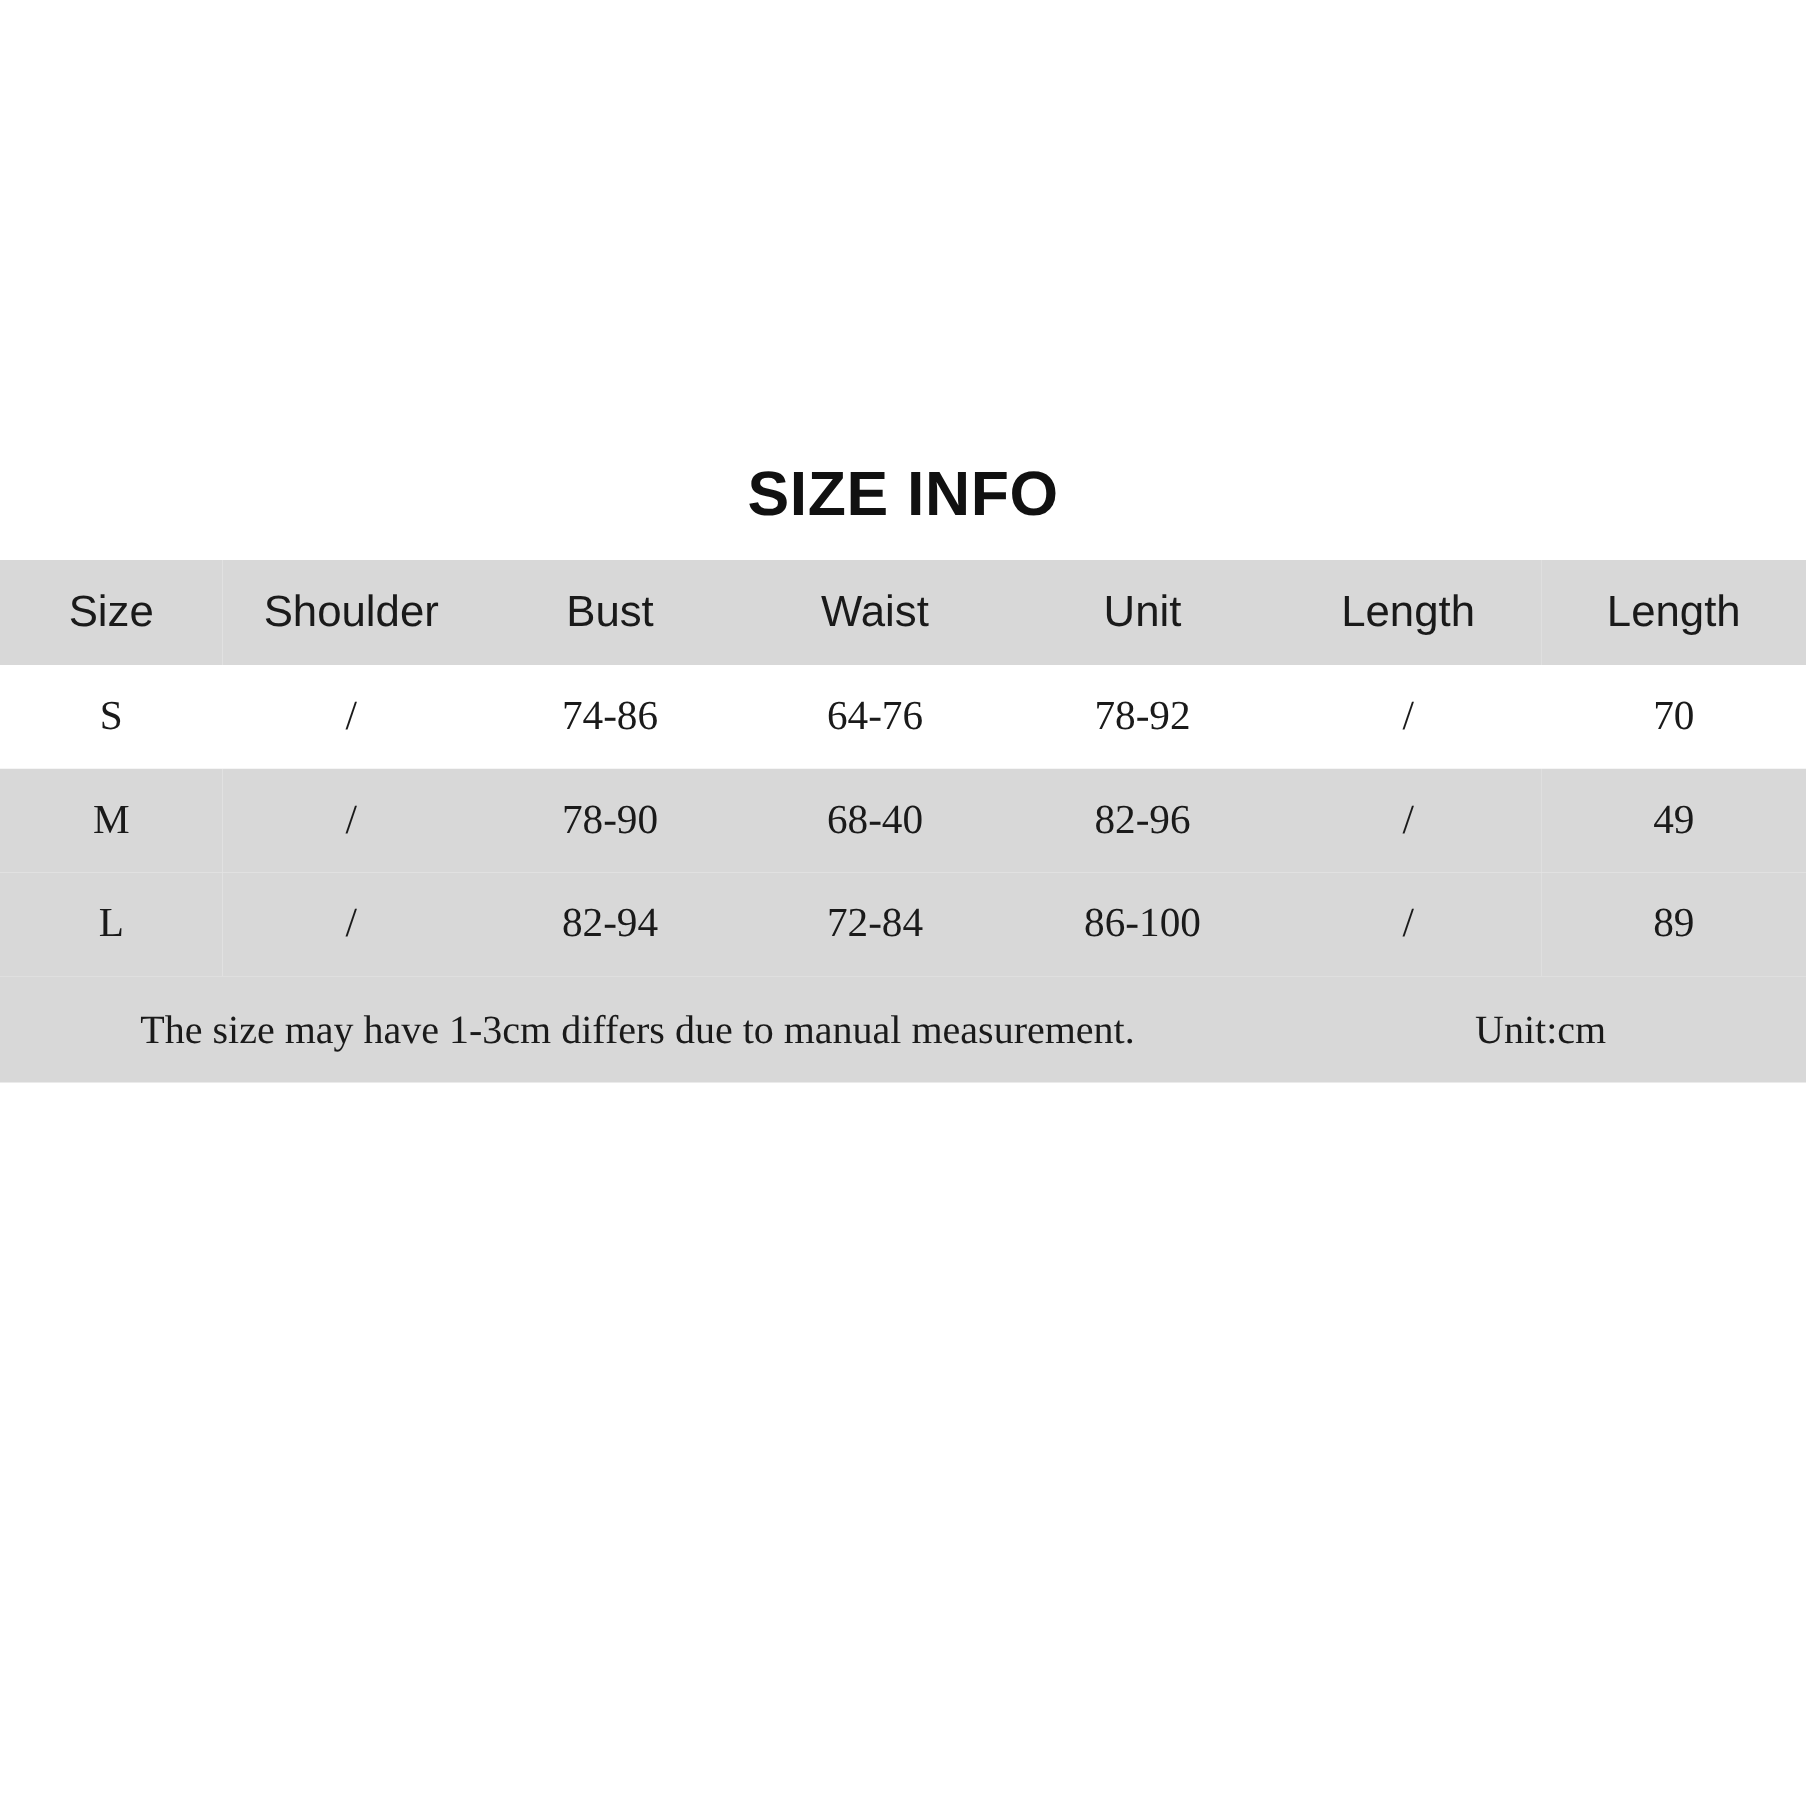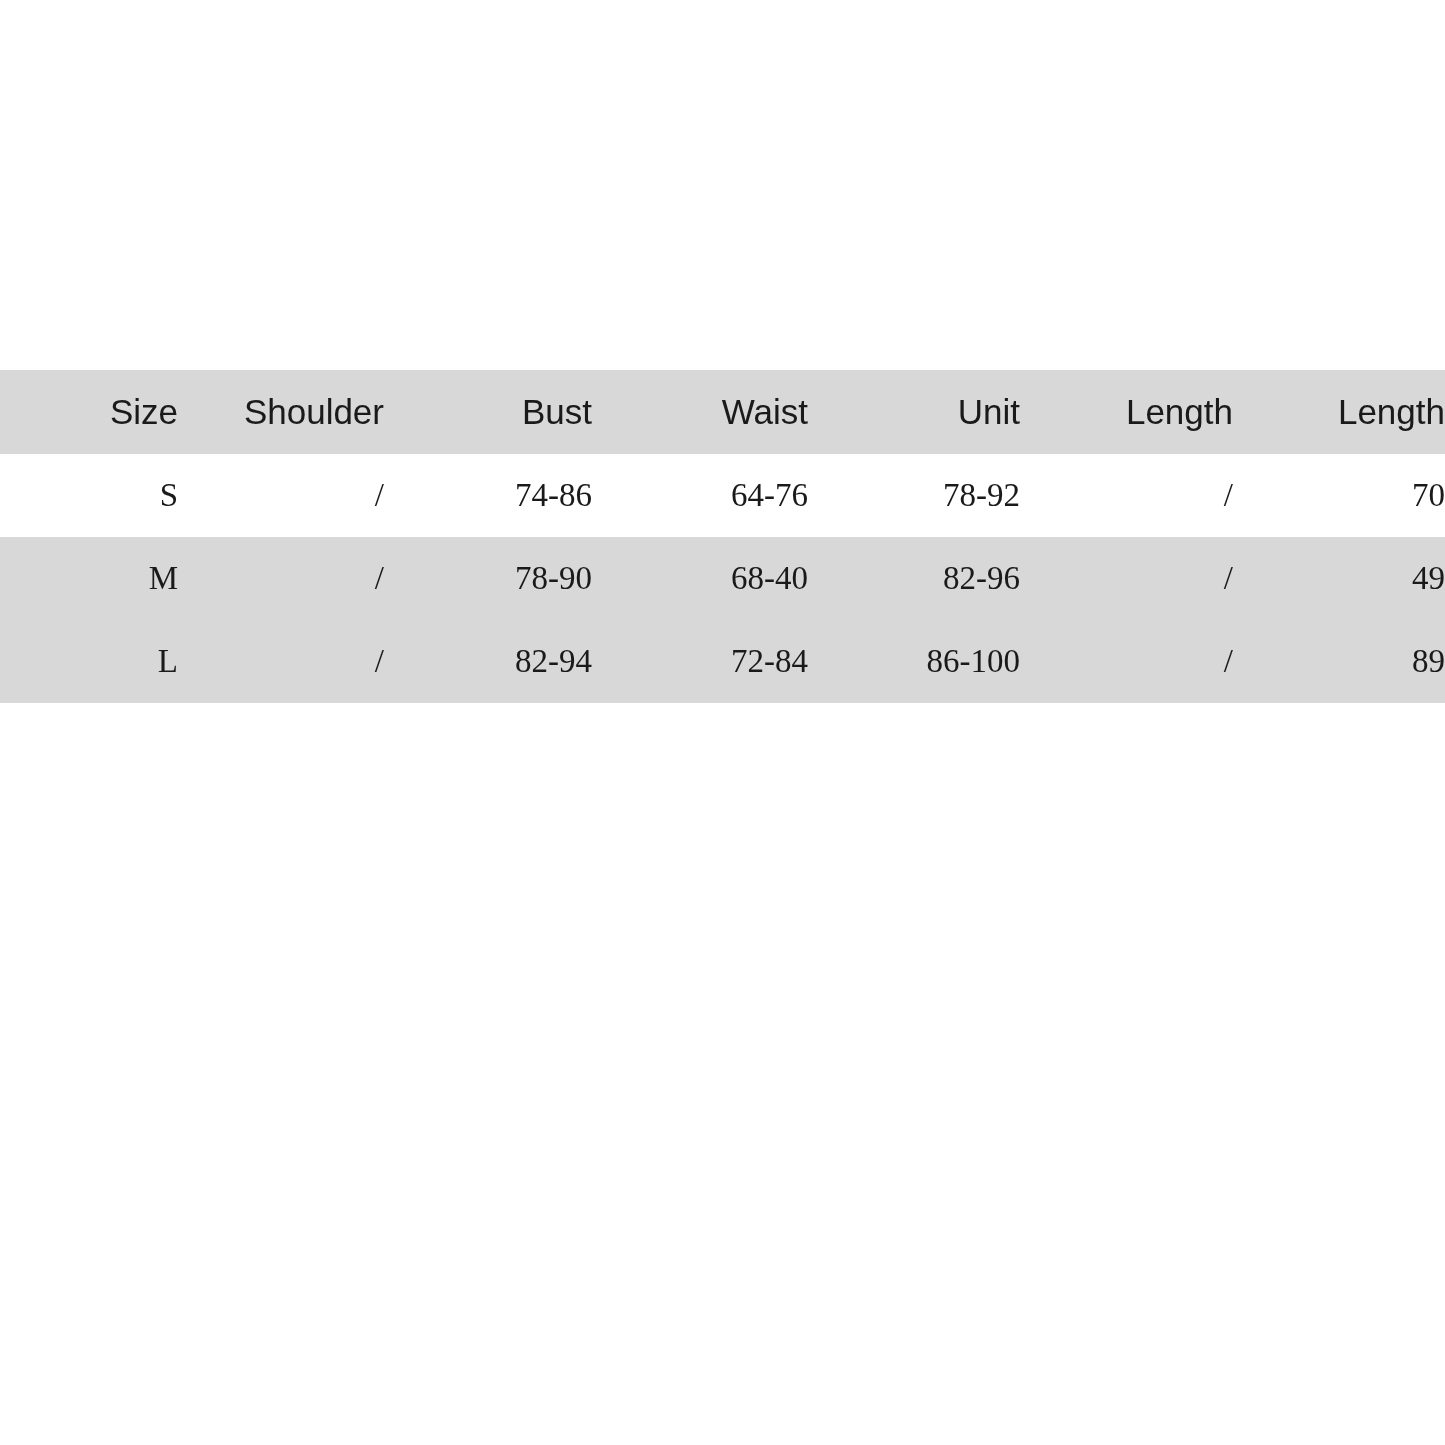--- a/index.html
+++ b/index.html
@@ -35,21 +35,21 @@
     margin: 0 0 28px 0;
     line-height: 1.0;
   }
   table.size-table {
     width: 1445px;
     border-collapse: collapse;
     table-layout: fixed;
   }
   table.size-table th,
   table.size-table td {
-    text-align: right;
+    text-align: center;
     vertical-align: middle;
     color: #1a1a1a;
     padding: 0;
   }
   tr.header-row {
     background: #d8d8d8;
     height: 84px;
   }
   tr.header-row th {
     font-family: "Liberation Sans", sans-serif;
@@ -92,20 +92,21 @@
   col.c-hips    { width: 212px; }
   col.c-sleeve  { width: 213px; }
   col.c-length  { width: 212px; }
 </style>
 </head>
 <body>
 
 <div class="page">
   <div class="size-info-block">
 
+    <h1 class="title">SIZE INFO</h1>
 
     <table class="size-table">
       <colgroup>
         <col class="c-size">
         <col class="c-shoulder">
         <col class="c-bust">
         <col class="c-waist">
         <col class="c-hips">
         <col class="c-sleeve">
         <col class="c-length">
@@ -142,17 +143,21 @@
         </tr>
         <tr class="data-row shaded">
           <td>L</td>
           <td>/</td>
           <td>82-94</td>
           <td>72-84</td>
           <td>86-100</td>
           <td>/</td>
           <td>89</td>
         </tr>
+        <tr class="note-row">
+          <td class="note-text" colspan="5">The size may have 1-3cm differs due to manual measurement.</td>
+          <td class="note-unit" colspan="2">Unit:cm</td>
+        </tr>
       </tbody>
     </table>
 
   </div>
 </div>
 
 </body></html>

